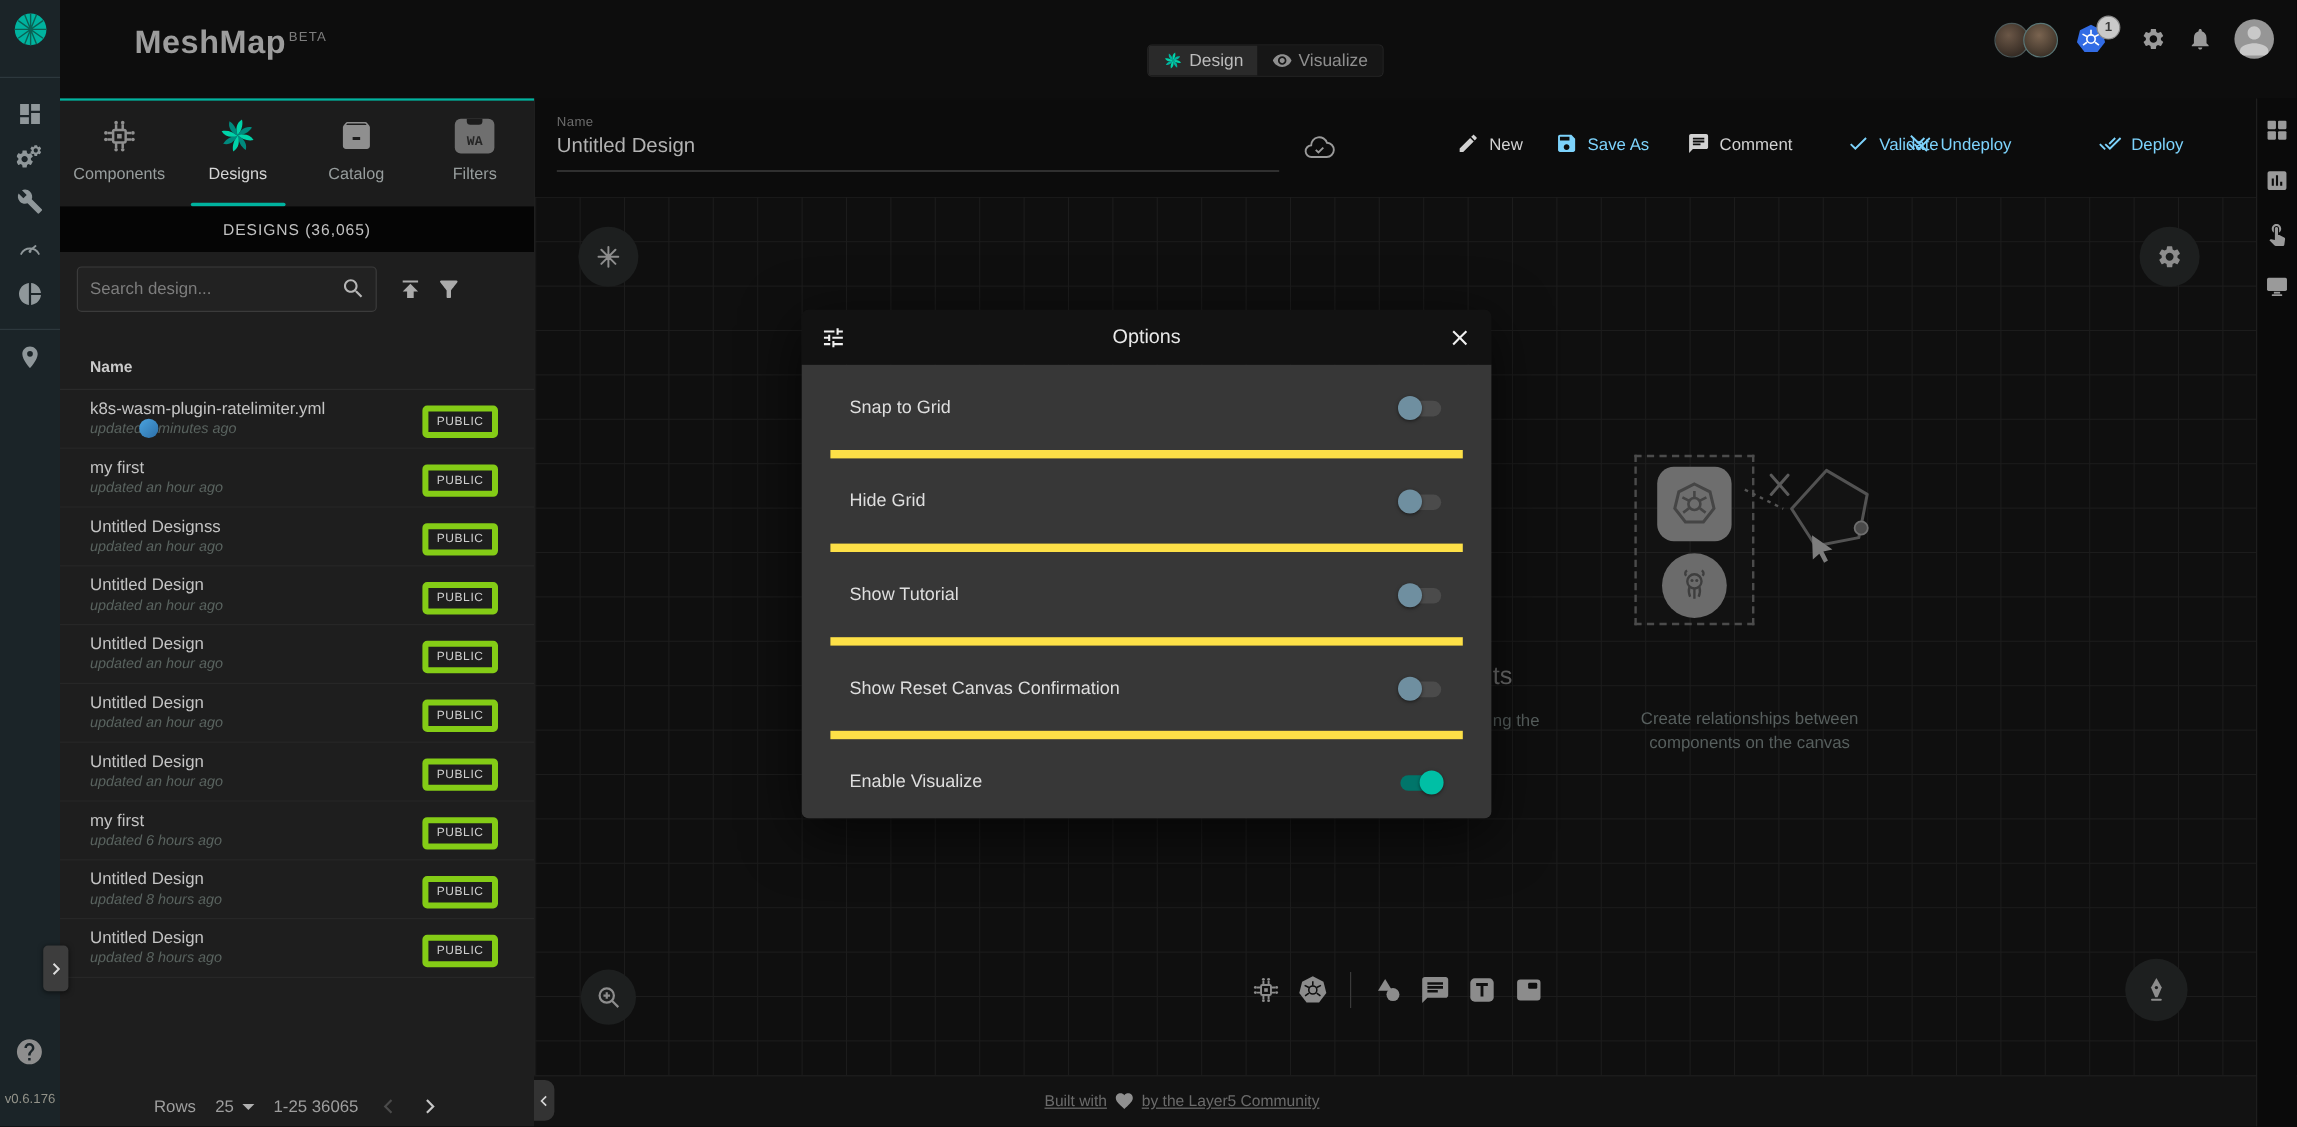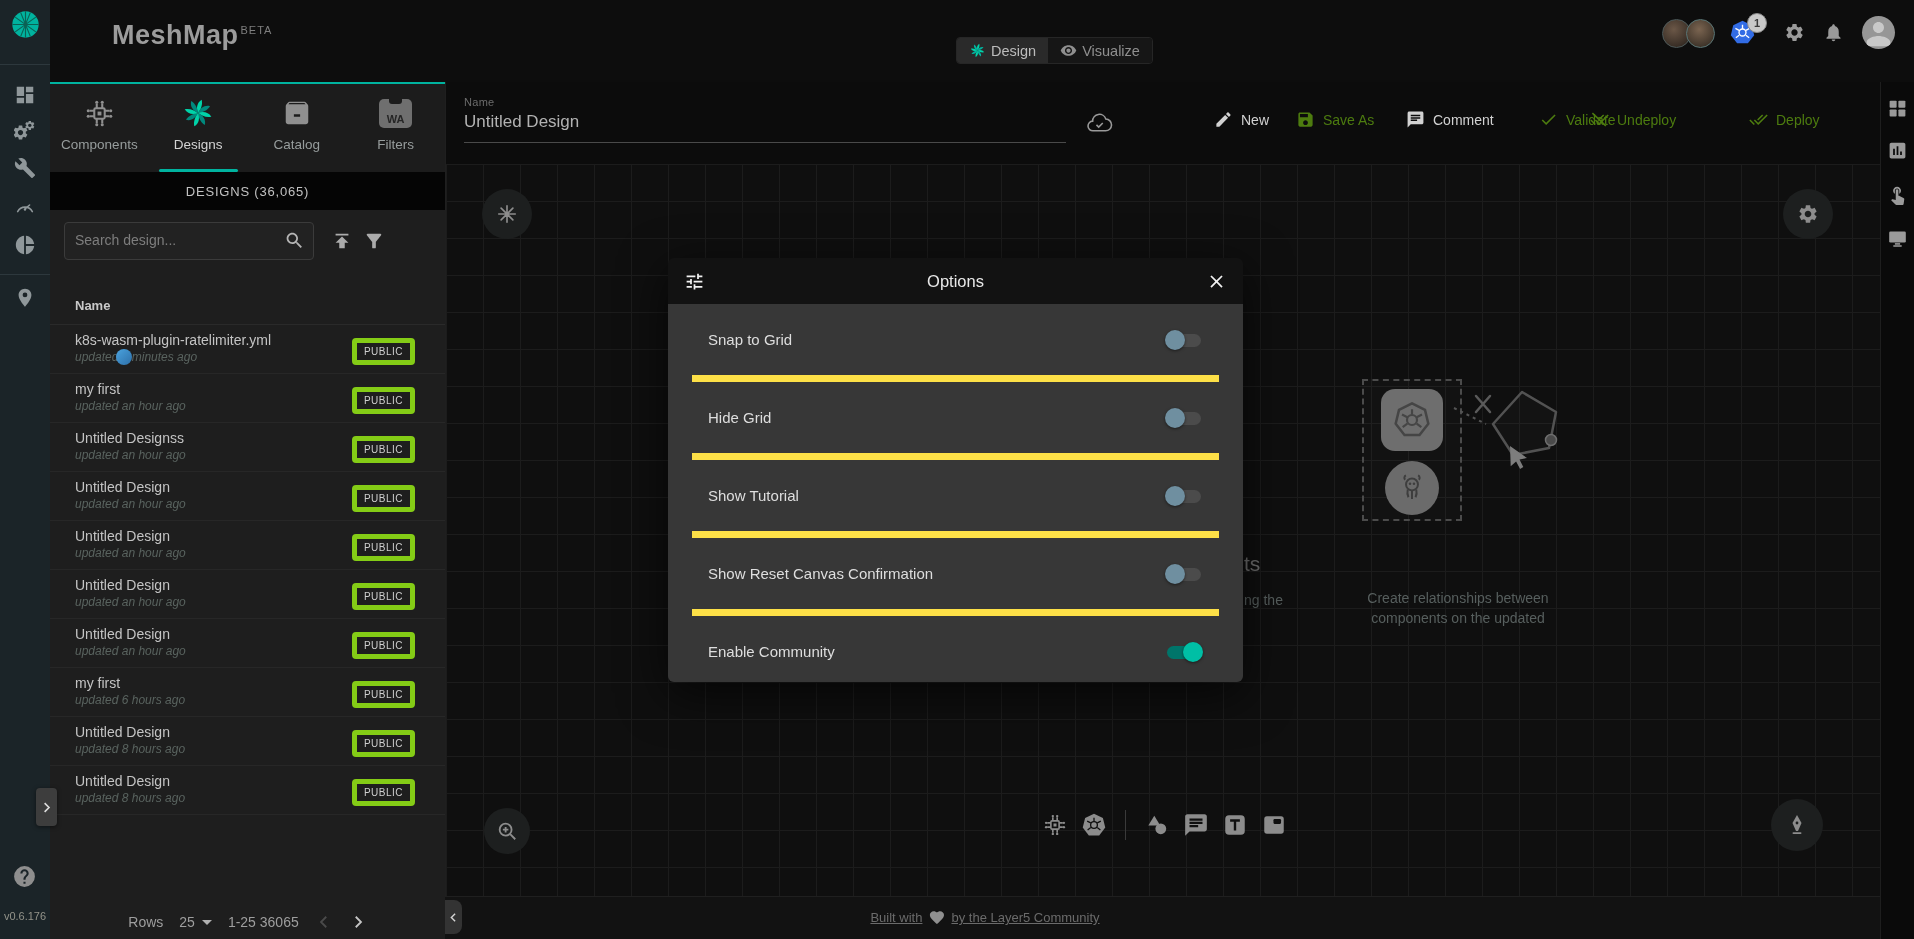--- a/index.html
+++ b/index.html
@@ -31,21 +31,21 @@
   #hdr-avatar{position:absolute;left:1812px;top:16px;width:33px;height:33px;border-radius:50%;background:#969696;overflow:hidden;cursor:pointer;}
 
   
   #panel{position:absolute;left:50px;top:82px;width:395px;height:857px;background:#1e1e1e;border-top:2px solid #00B39F;box-sizing:border-box;z-index:20;}
   #tabs{position:absolute;left:0;top:0;width:395px;height:88px;display:flex;background:#1c1c1c;}
   .tab{flex:1;position:relative;display:flex;flex-direction:column;align-items:center;justify-content:flex-start;padding-top:11px;cursor:pointer;}
   .tab .tabicon{height:36px;display:flex;align-items:center;color:#8f8f8f;}
   .tab .tablabel{margin-top:6px;font-size:13.5px;color:#979d9d;}
   .tab.active .tablabel{color:#d4d4d4;}
   .tab.active .underline{position:absolute;bottom:0;left:10%;width:80%;height:3px;background:#00B39F;border-radius:2px;}
-  .wa-badge{width:33px;height:29px;background:#6f6f6f;border-radius:5px;display:flex;align-items:flex-end;justify-content:center;font-size:11px;font-weight:700;color:#252525;padding-bottom:3px;box-sizing:border-box;position:relative;}
+  .wa-badge{width:33px;height:29px;background:#6f6f6f;border-radius:5px;display:flex;align-items:flex-end;justify-content:center;font-size:11px;font-weight:700;color:#252525;padding-bottom:3px;box-sizing:border-box;position:relative;font-family:Liberation Mono, monospace;}
   .wa-badge::before{content:"";position:absolute;top:0;left:10px;right:10px;height:5px;background:#1c1c1c;border-radius:0 0 3px 3px;}
   #designs-bar{position:absolute;left:0;top:88px;width:395px;height:38px;background:#050505;display:flex;align-items:center;justify-content:center;font-size:13px;letter-spacing:.8px;color:#c2c2c2;}
   #search-row{position:absolute;left:0;top:126px;width:395px;height:62px;display:flex;align-items:center;padding-left:14px;box-sizing:border-box;}
   #search-box{position:relative;width:248px;height:36px;background:#222;border:1px solid #3b3b3b;border-radius:4px;}
   #search-box input{position:absolute;left:0;top:0;width:210px;height:34px;background:transparent;border:none;outline:none;color:#c9c9c9;font-size:14px;padding:0 0 0 10px;font-family:"Liberation Sans",sans-serif;}
   #search-box input::placeholder{color:#7d7d7d;}
   #search-ic{position:absolute;right:8px;top:7px;width:21px;height:21px;color:#b5b5b5;}
   .panel-ic{width:22px;height:22px;color:#ababab;cursor:pointer;}
   #name-head{position:absolute;left:25px;top:214px;font-size:13px;font-weight:700;color:#c9c9c9;}
   #rows{position:absolute;left:0;top:240px;width:395px;border-top:1px solid #2a2a2a;}
@@ -63,21 +63,21 @@
 
   
   #canvas{position:absolute;left:445px;top:82px;width:1435px;height:814px;background:#0f0f0f;border-left:1px solid #1f1f1f;box-sizing:border-box;}
   #gridlayer{position:absolute;left:0;top:82px;right:0;bottom:0;background-image:linear-gradient(#1c1c1c 1px,transparent 1px),linear-gradient(90deg,#1c1c1c 1px,transparent 1px);background-size:37px 37px;}
   #cv-toolbar{position:absolute;left:0;top:0;width:100%;height:82px;background:#0c0c0c;}
   #name-label{position:absolute;left:18px;top:14px;font-size:11px;color:#6c6c6c;letter-spacing:.3px;}
   #name-input{position:absolute;left:18px;top:30px;width:602px;background:transparent;border:none;border-bottom:1px solid #4a4a4a;outline:none;color:#b2b2b2;font-size:17px;padding:0 0 10px 0;font-family:"Liberation Sans",sans-serif;}
   #cloud-ic{position:absolute;left:640px;top:28px;width:27px;height:27px;color:#9a9a9a;}
   .tbtn{position:absolute;top:28px;display:flex;align-items:center;gap:8px;font-size:14px;color:#d2d2d2;cursor:pointer;}
   .tbtn .ti{width:19px;height:19px;}
-  .tbtn.disabled{color:#4d7c0f;cursor:default;}
+  .tbtn.disabled{color:#7dd3fc;cursor:default;}
   .fab{position:absolute;border-radius:50%;background:#1d1f1f;display:flex;align-items:center;justify-content:center;color:#8d8d8d;cursor:pointer;}
   #dock{position:absolute;left:596px;top:728px;display:flex;align-items:center;gap:13px;color:#8c8c8c;}
   #dock .di{width:26px;height:26px;cursor:pointer;}
   #dock .dockdiv{width:1px;height:30px;background:#3a3a3a;margin:0 5px;}
   #tut-box{position:absolute;left:916px;top:297px;width:100px;height:142px;border:2px dashed #4b4b4b;background:rgba(255,255,255,0.015);display:flex;flex-direction:column;align-items:center;padding-top:8px;box-sizing:border-box;gap:10px;}
   #tut-k8s{width:62px;height:62px;background:#6e6e6e;border-radius:14px;display:flex;align-items:center;justify-content:center;color:#454545;}
   #tut-circle{width:54px;height:54px;background:#6b6b6b;border-radius:50%;display:flex;align-items:center;justify-content:center;}
   #tut-title{position:absolute;left:862px;top:468px;width:300px;text-align:center;font-size:21px;color:#6e6e6e;}
   .tut-desc{position:absolute;left:862px;width:300px;text-align:center;font-size:14px;color:#575f5e;}
   #frag1{position:absolute;left:798px;top:470px;font-size:21px;color:#6e6e6e;}
@@ -555,21 +555,21 @@
       </div>
     </div>
     <svg class="abs" style="left:1004px;top:296px;" width="120" height="120" viewBox="0 0 120 120">
       <path d="M4 30 L36 46" stroke="#545454" stroke-width="2" stroke-dasharray="3 4" fill="none"></path>
       <path d="M26 18 l14 16 M40 18 L26 34" stroke="#5a5a5a" stroke-width="2.5" stroke-linecap="round" fill="none"></path>
       <path d="M72 14 L106 34 L99 70 L63 77 L43 46 Z" fill="rgba(255,255,255,0.02)" stroke="#525252" stroke-width="2.5" stroke-linejoin="round"></path>
       <circle cx="101" cy="62" r="5.5" fill="#4a4a4a" stroke="#6e6e6e" stroke-width="1.5"></circle>
       <path d="M60 68 l17 12 -7.5 1.5 3.8 7.5 -3.2 1.9 -4-7.5 -5.4 4.8 Z" fill="#7d7d7d"></path>
     </svg>
     <div class="tut-desc" style="top:508px;">Create relationships between</div>
-    <div class="tut-desc" style="top:528px;">components on the updated</div>
+    <div class="tut-desc" style="top:528px;">components on the canvas</div>
     <div id="frag1">ts</div>
     <div id="frag2">ng the</div>
   </div>
 
   <div id="rightstrip">
     <div class="rs-ic" style="top:16px;">
       <svg viewBox="0 0 24 24" fill="currentColor" width="21" height="21">
           <rect x="3" y="3" width="8" height="8" rx="1"></rect>
           <rect x="13" y="3" width="8" height="8" rx="1"></rect>
           <rect x="3" y="13" width="8" height="8" rx="1"></rect>
@@ -654,21 +654,21 @@
           </span>
       </div>
       <div class="opt-row">
         <span class="opt-label">Show Reset Canvas Confirmation</span>
         <span class="switch">
             <span class="track"></span>
             <span class="knob"></span>
           </span>
       </div>
       <div class="opt-row">
-        <span class="opt-label">Enable Community</span>
+        <span class="opt-label">Enable Visualize</span>
         <span class="switch on">
             <span class="track"></span>
             <span class="knob"></span>
           </span>
       </div>
     </div>
   </div>
 
 </div>
 

